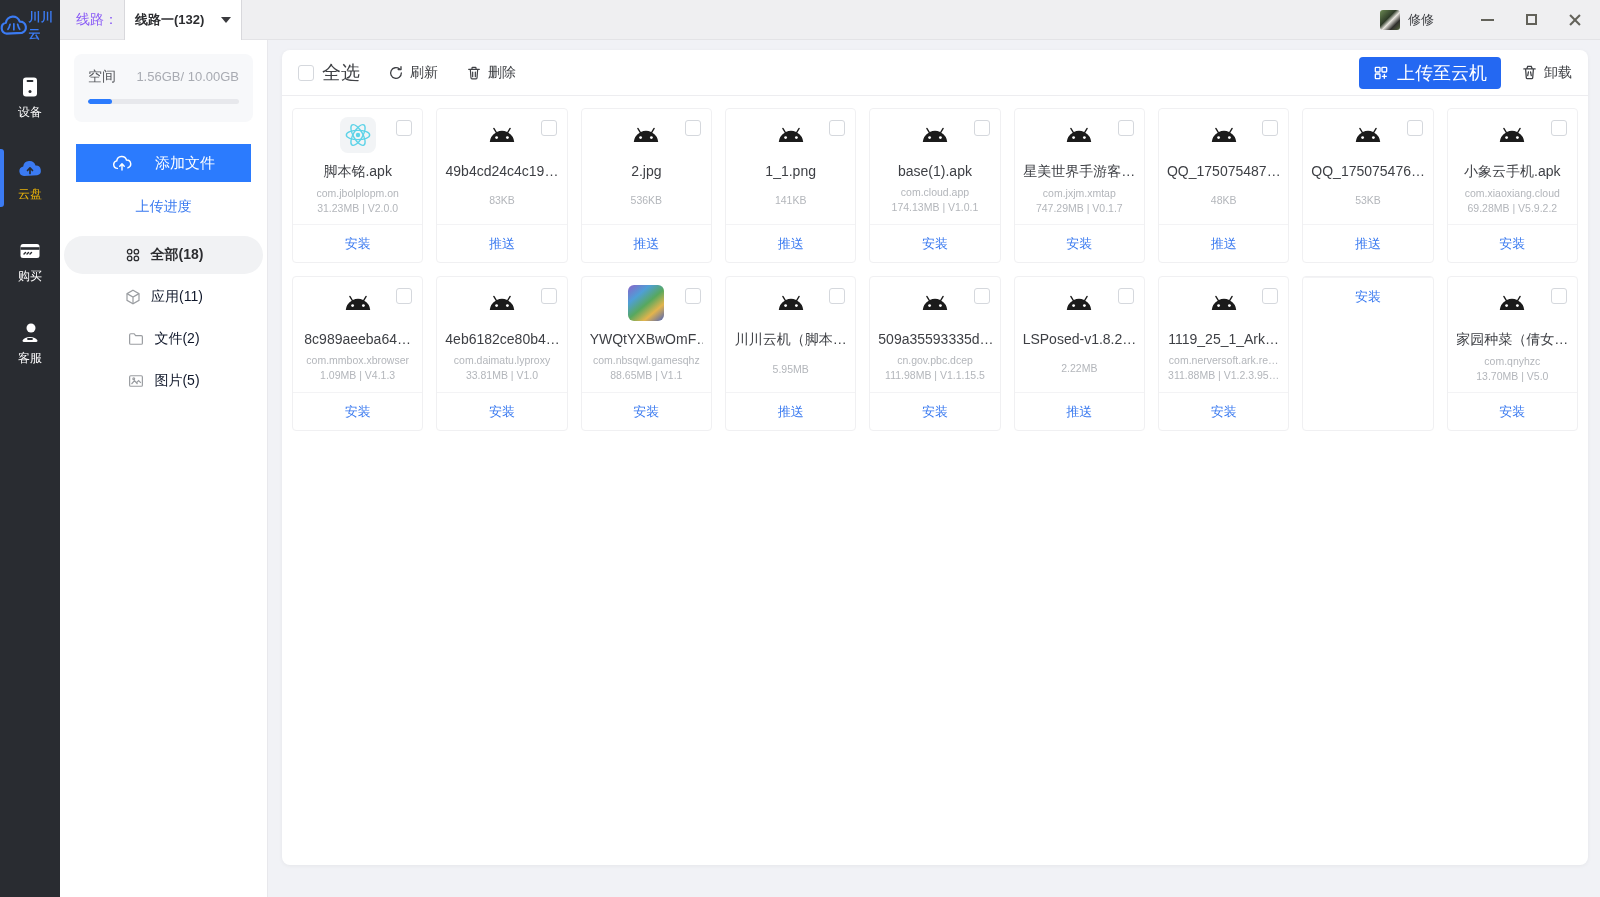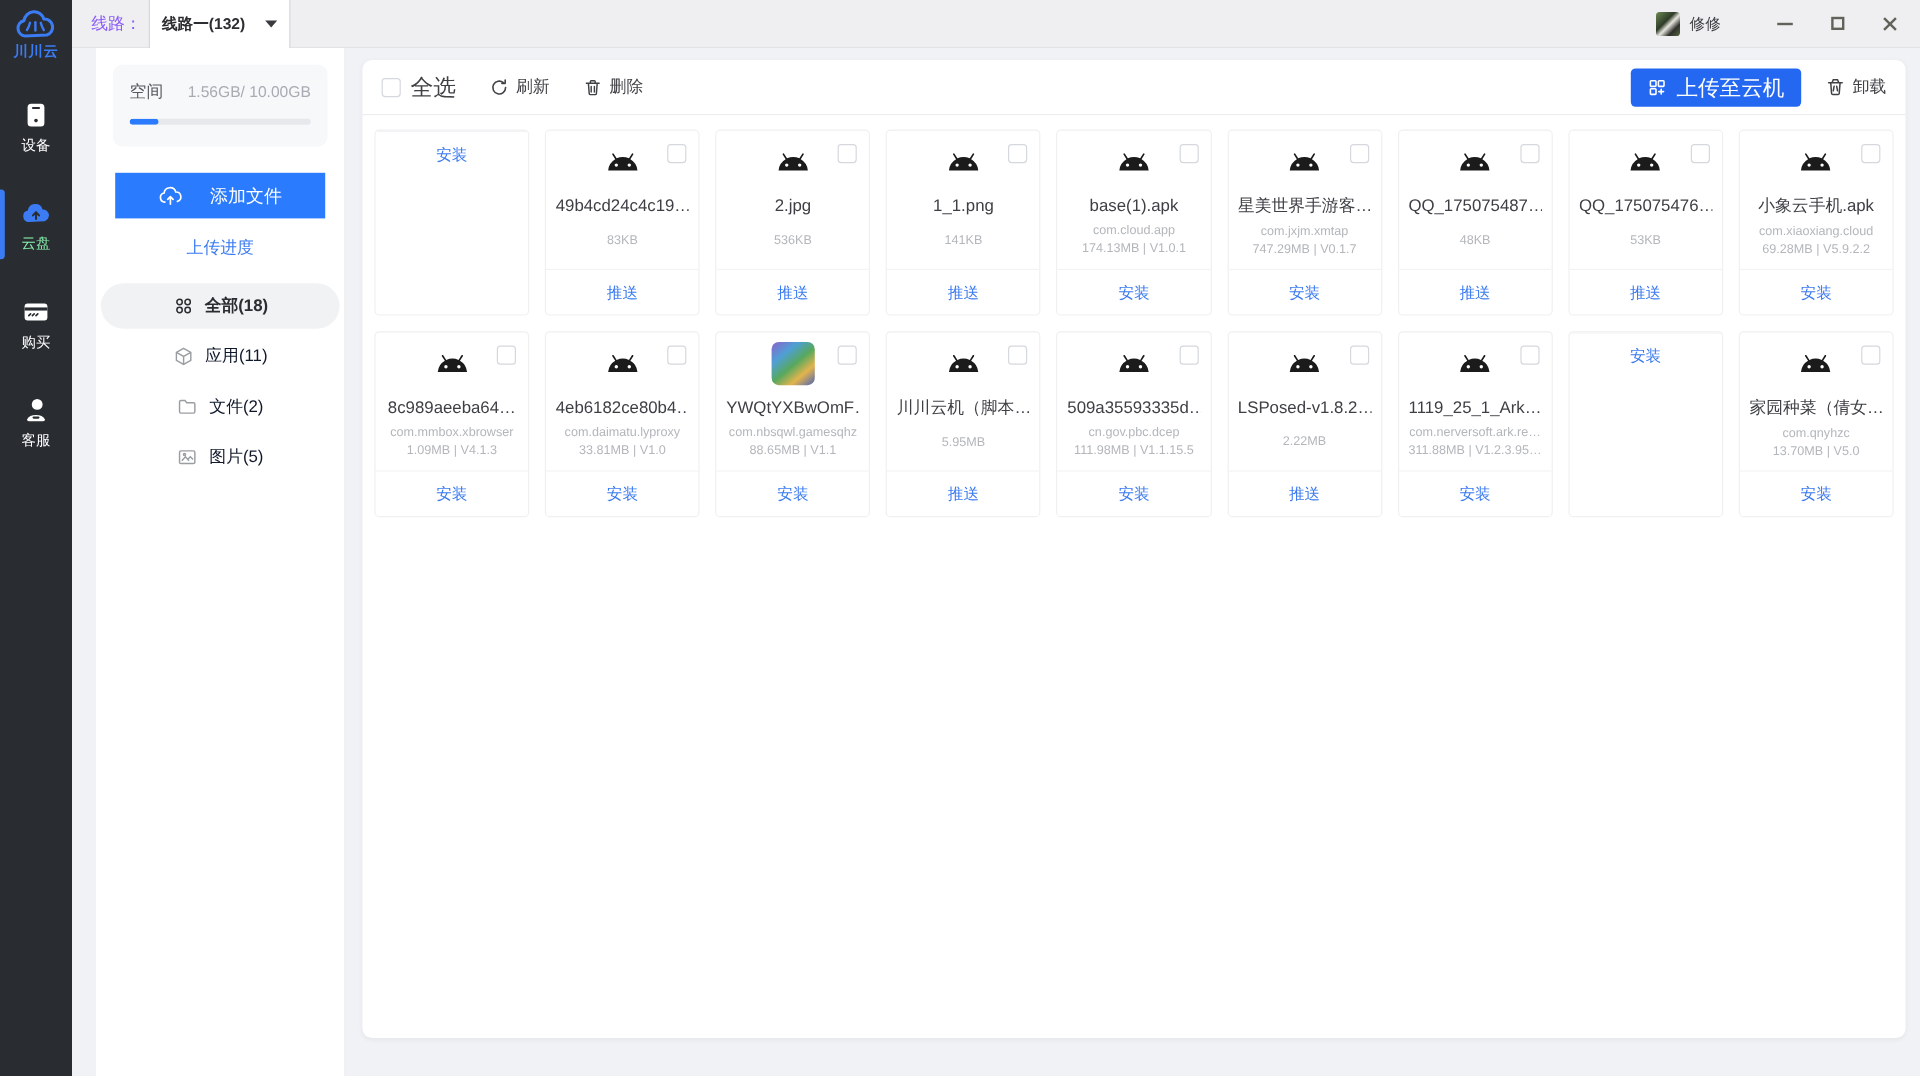--- a/index.html
+++ b/index.html
@@ -3,28 +3,28 @@
 <meta charset="utf-8">
 <style>
   * { margin:0; padding:0; box-sizing:border-box; }
   html,body { width:1600px; height:897px; overflow:hidden;
     font-family:"Liberation Sans","DejaVu Sans",sans-serif; }
   body { display:flex; background:#f1f2f6; }
 
   
   .sidebar { width:60px; height:897px; background:#292c31; flex:0 0 60px;
     display:flex; flex-direction:column; align-items:center; position:relative; z-index:5; }
-  .logo { margin-top:8px; display:flex; flex-direction:column; align-items:center; }
+  .logo { margin-top:8px; display:flex; flex-direction:row; align-items:center; }
   .logo svg { width:34px; height:26px; }
   .logo-text { color:#3b7bf3; font-size:12px; font-weight:bold; margin-top:1px; letter-spacing:.5px; }
   .nav-item { width:60px; margin-top:28px; display:flex; flex-direction:column; align-items:center;
     cursor:pointer; position:relative; padding:4px 0; }
   .nav-item svg { width:24px; height:24px; }
   .nav-label { font-size:12px; color:#ffffff; margin-top:5px; }
-  .nav-item.active .nav-label { color:#86efac; }
+  .nav-item.active .nav-label { color:#eab308; }
   .active-bar { position:absolute; left:0; top:-4px; width:4px; height:58px; background:#3b7bf3;
     border-radius:0 3px 3px 0; }
 
   
   .right-wrap { flex:1; display:flex; flex-direction:column; height:897px; }
 
   
   .topbar { height:40px; background:#efeff1; border-bottom:1px solid #e3e3e6;
     display:flex; align-items:center; padding:0 10px 0 16px; flex:0 0 40px; }
   .line-label { font-size:14px; color:#8b5cf6; }
@@ -41,21 +41,21 @@
   .win-btn { width:30px; height:26px; display:flex; align-items:center; justify-content:center;
     cursor:pointer; margin-left:14px; }
   .wc-min { width:13px; height:0; border-top:2px solid #63625a; }
   .wc-max { width:11px; height:11px; border:2px solid #63625a; }
   .wc-close { position:relative; width:14px; height:14px; }
   .wc-close::before,.wc-close::after { content:""; position:absolute; left:6px; top:0;
     width:2px; height:14px; background:#63625a; }
   .wc-close::before { transform:rotate(45deg); }
   .wc-close::after  { transform:rotate(-45deg); }
 
-  .content-row { flex:1; display:flex; min-height:0;padding-left:20px; }
+  .content-row { flex:1; display:flex; min-height:0; }
 
   
   .left-panel { width:208px; flex:0 0 208px; background:#ffffff; border-right:1px solid #e8e8ec;
     padding-top:14px; }
   .space-card { margin:0 14px; background:#f7f8fa; border-radius:8px; padding:14px 14px 18px; }
   .space-row { display:flex; justify-content:space-between; align-items:baseline; }
   .space-label { font-size:14px; color:#57595e; }
   .space-value { font-size:13px; color:#a8abb2; }
   .progress-track { margin-top:13px; height:5px; background:#e7e8ec; border-radius:3px; overflow:hidden; }
   .progress-fill { height:100%; background:#2b7bfe; border-radius:3px; }
@@ -287,20 +287,42 @@
             <svg viewBox="0 0 24 24" fill="none" stroke="#3f4145" stroke-width="1.8" stroke-linecap="round">
               <path d="M4 7 h16 M8 7 L9.5 3.5 h5 L16 7 M6.5 7 l1 12.5 a1.5 1.5 0 0 0 1.5 1.3 h6 a1.5 1.5 0 0 0 1.5 -1.3 l1 -12.5"></path>
               <path d="M10.5 11 l-1 5.5 M13.5 11 l1 5.5"></path>
             </svg>
             <span>卸载</span>
           </div>
         </div>
 
         <div class="file-grid">
   <div class="card">
+    <div class="card-body">
+      <div class="icon-row">
+        <span class="file-icon">
+                    <span class="react-wrap">
+                      <svg viewBox="-12 -11 24 22">
+                        <g fill="none" stroke="#5ed3e8" stroke-width="1.2">
+                          <ellipse rx="10" ry="4"></ellipse>
+                          <ellipse rx="10" ry="4" transform="rotate(60)"></ellipse>
+                          <ellipse rx="10" ry="4" transform="rotate(120)"></ellipse>
+                        </g>
+                        <circle r="1.9" fill="#5ed3e8"></circle>
+                      </svg>
+                    </span>
+                  </span>
+        <span class="checkbox card-check"></span>
+      </div>
+      <div class="file-name">脚本铭.apk</div>
+      <div class="file-meta">
+        <div class="file-pkg">com.jbolplopm.on</div>
+        <div class="file-size">31.23MB | V2.0.0</div>
+      </div>
+    </div>
     <div class="card-action">安装</div>
   </div>
 
   <div class="card">
     <div class="card-body">
       <div class="icon-row">
         <span class="file-icon">
                     <svg viewBox="0 0 28 20">
                       <path d="M18.9 4.2 L20.8 1.2 a.55.55 0 0 0 -.92 -.6 L18 3.6 a9.6 9.6 0 0 0 -8 0 L8.1 .6 a.55.55 0 0 0 -.92 .6 L9.1 4.2 A9.3 9.3 0 0 0 4.5 11.5 h19 A9.3 9.3 0 0 0 18.9 4.2 Z" transform="translate(0,4)" fill="#1b1b1b"></path>
                       <circle cx="9.8" cy="12" r="1.1" fill="#fff"></circle>

